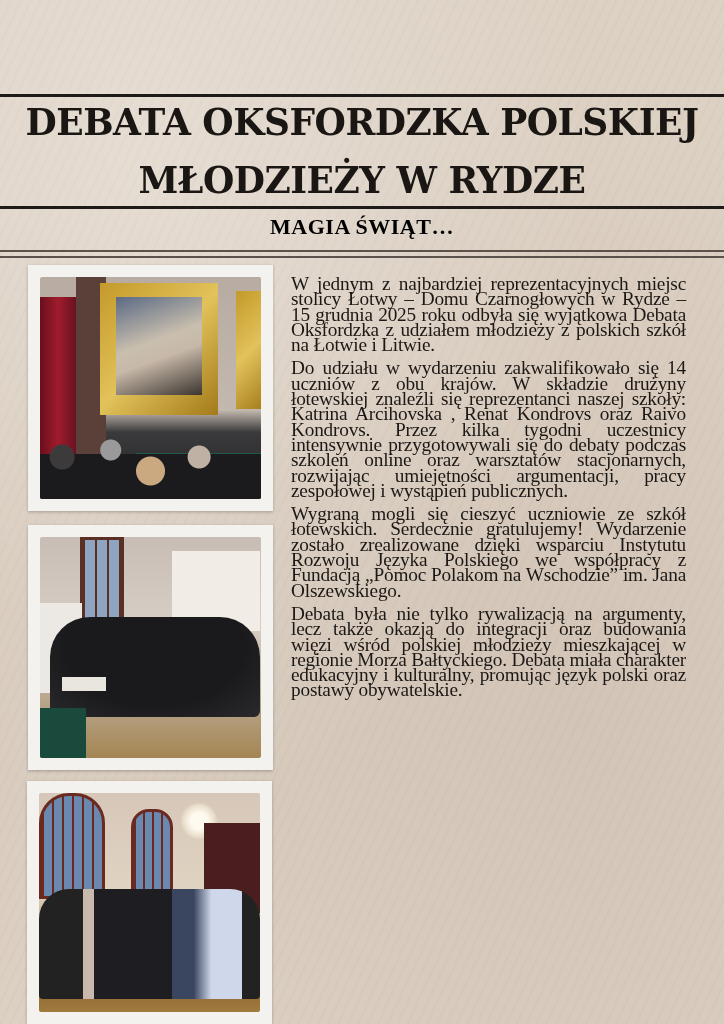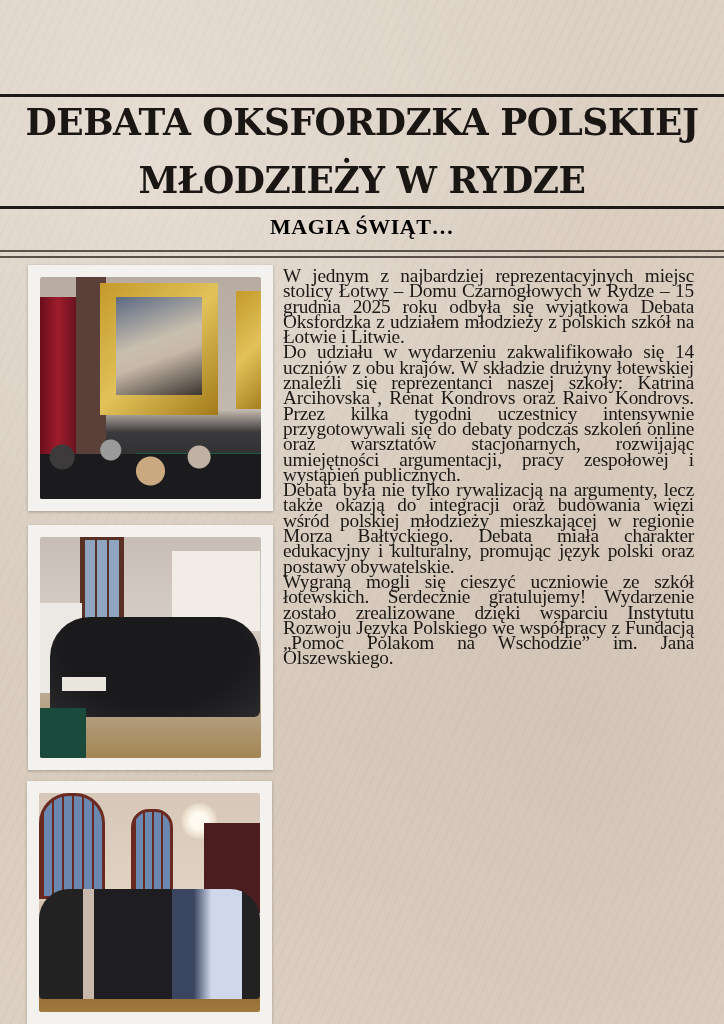--- a/index.html
+++ b/index.html
@@ -67,21 +67,21 @@
   .p3 .door { position:absolute; right:0; top:30px; width:56px; height:90px; background:#4a1e1e; }
   .p3 .group { position:absolute; left:0; top:96px; width:100%; height:110px;
     background:linear-gradient(90deg,#222 0 20%,#c9b8ac 20% 25%,#1d1d22 25% 60%,#3a4560 60% 70%,#cfd8ea 78% 92%,#222 92%); border-radius:30px 30px 4px 4px; }
 
   .article {
     position:absolute; left:283px; top:268px; width:411px;
     font-family:"Liberation Serif", "DejaVu Serif", serif;
     font-size:19.3px; line-height:15.3px; text-align:justify; color:#1c1815;
     letter-spacing:-0.2px;
   }
-  .article p { margin:0; }
+  .article p { margin:8px; }
 </style>
 </head>
 <body>
 
 <div>
 
   <div class="rule thick" style="top:94px;"></div>
 
   <div class="title-line" style="top:100px;">DEBATA OKSFORDZKA POLSKIEJ</div>
   <div class="title-line" style="top:158px;">MŁODZIEŻY W RYDZE</div>
@@ -122,17 +122,17 @@
       <div class="arch2"></div>
       <div class="chandelier"></div>
       <div class="door"></div>
       <div class="group"></div>
     </div>
   </div>
 
   <div class="article">
     <p>W jednym z najbardziej reprezentacyjnych miejsc stolicy Łotwy – Domu Czarnogłowych w Rydze – 15 grudnia 2025 roku odbyła się wyjątkowa Debata Oksfordzka z udziałem młodzieży z polskich szkół na Łotwie i Litwie.</p>
     <p>Do udziału w wydarzeniu zakwalifikowało się 14 uczniów z obu krajów. W składzie drużyny łotewskiej znaleźli się reprezentanci naszej szkoły: Katrina Arcihovska , Renat Kondrovs oraz Raivo Kondrovs.  Przez kilka tygodni uczestnicy intensywnie przygotowywali się do debaty podczas szkoleń online oraz warsztatów stacjonarnych, rozwijając umiejętności argumentacji, pracy zespołowej i wystąpień publicznych.</p>
+    <p>Wygraną mogli się cieszyć uczniowie ze szkół łotewskich. Serdecznie gratulujemy! Wydarzenie zostało zrealizowane dzięki wsparciu Instytutu Rozwoju Języka Polskiego we współpracy z Fundacją „Pomoc Polakom na Wschodzie” im. Jana Olszewskiego.</p>
     <p>Debata była nie tylko rywalizacją na argumenty, lecz także okazją do integracji oraz budowania więzi wśród polskiej młodzieży mieszkającej w regionie Morza Bałtyckiego. Debata miała charakter edukacyjny i kulturalny, promując język polski oraz postawy obywatelskie.</p>
-    <p>Wygraną mogli się cieszyć uczniowie ze szkół łotewskich. Serdecznie gratulujemy! Wydarzenie zostało zrealizowane dzięki wsparciu Instytutu Rozwoju Języka Polskiego we współpracy z Fundacją „Pomoc Polakom na Wschodzie” im. Jana Olszewskiego.</p>
   </div>
 
 </div>
 
 </body></html>

